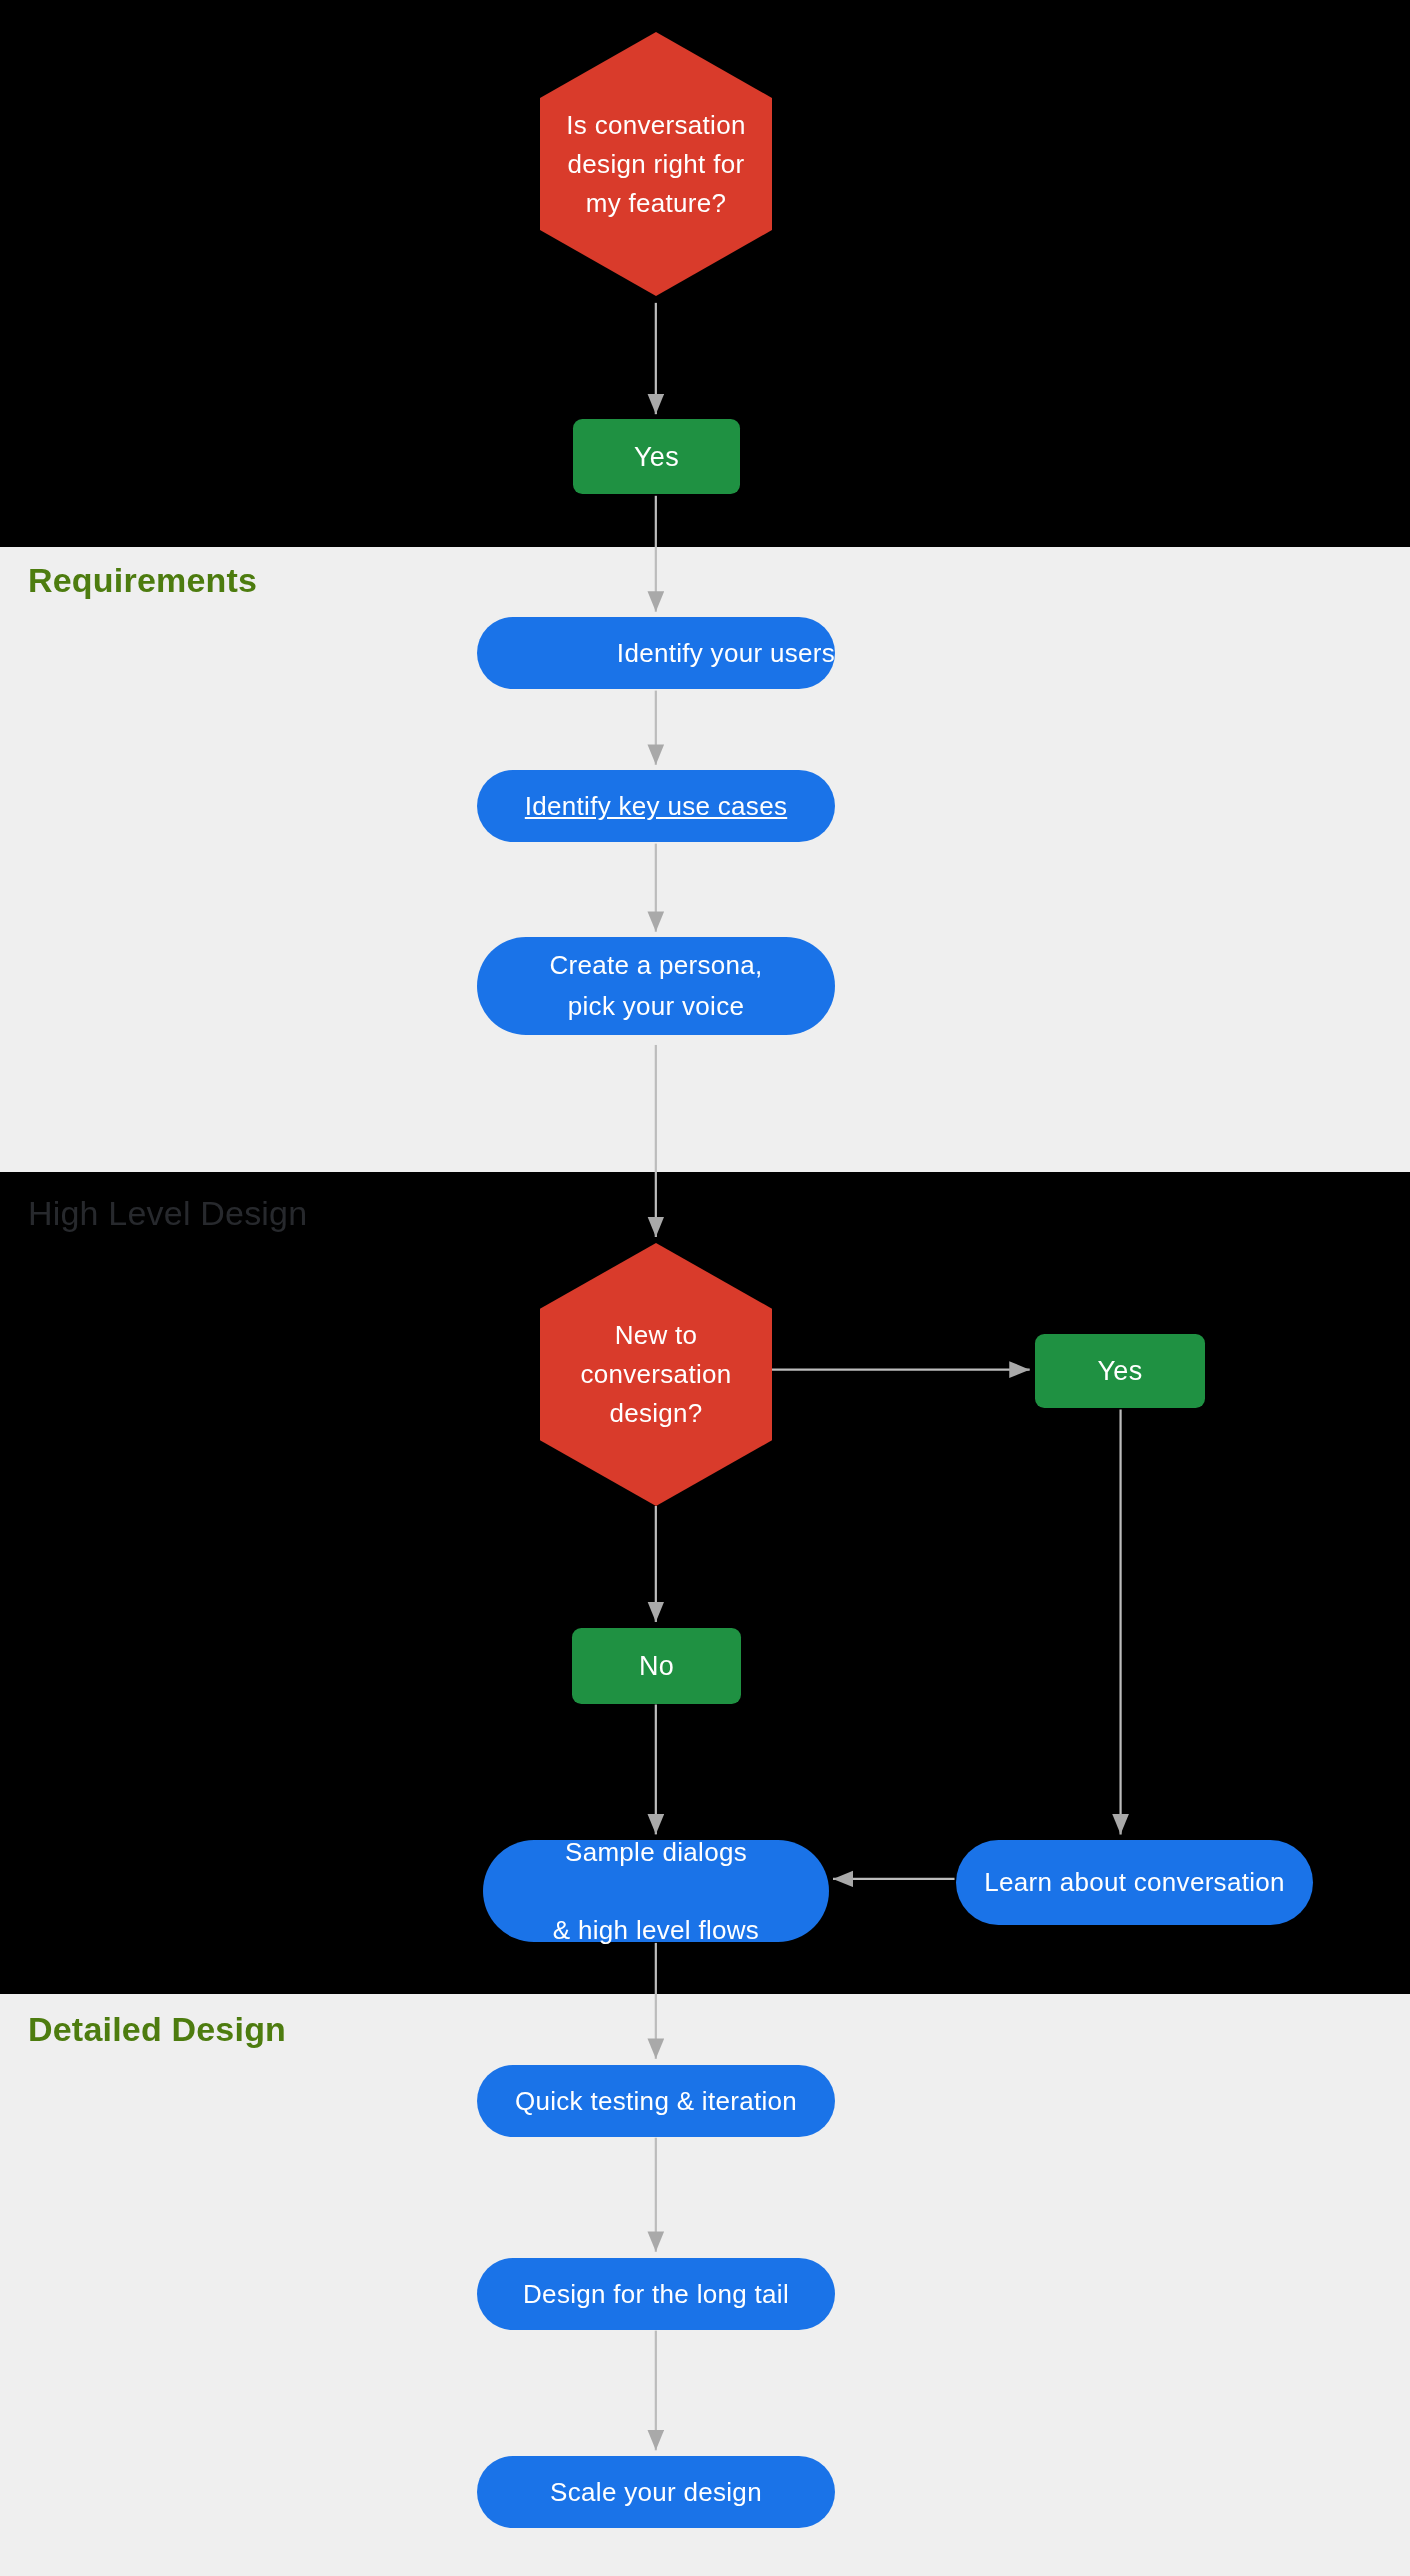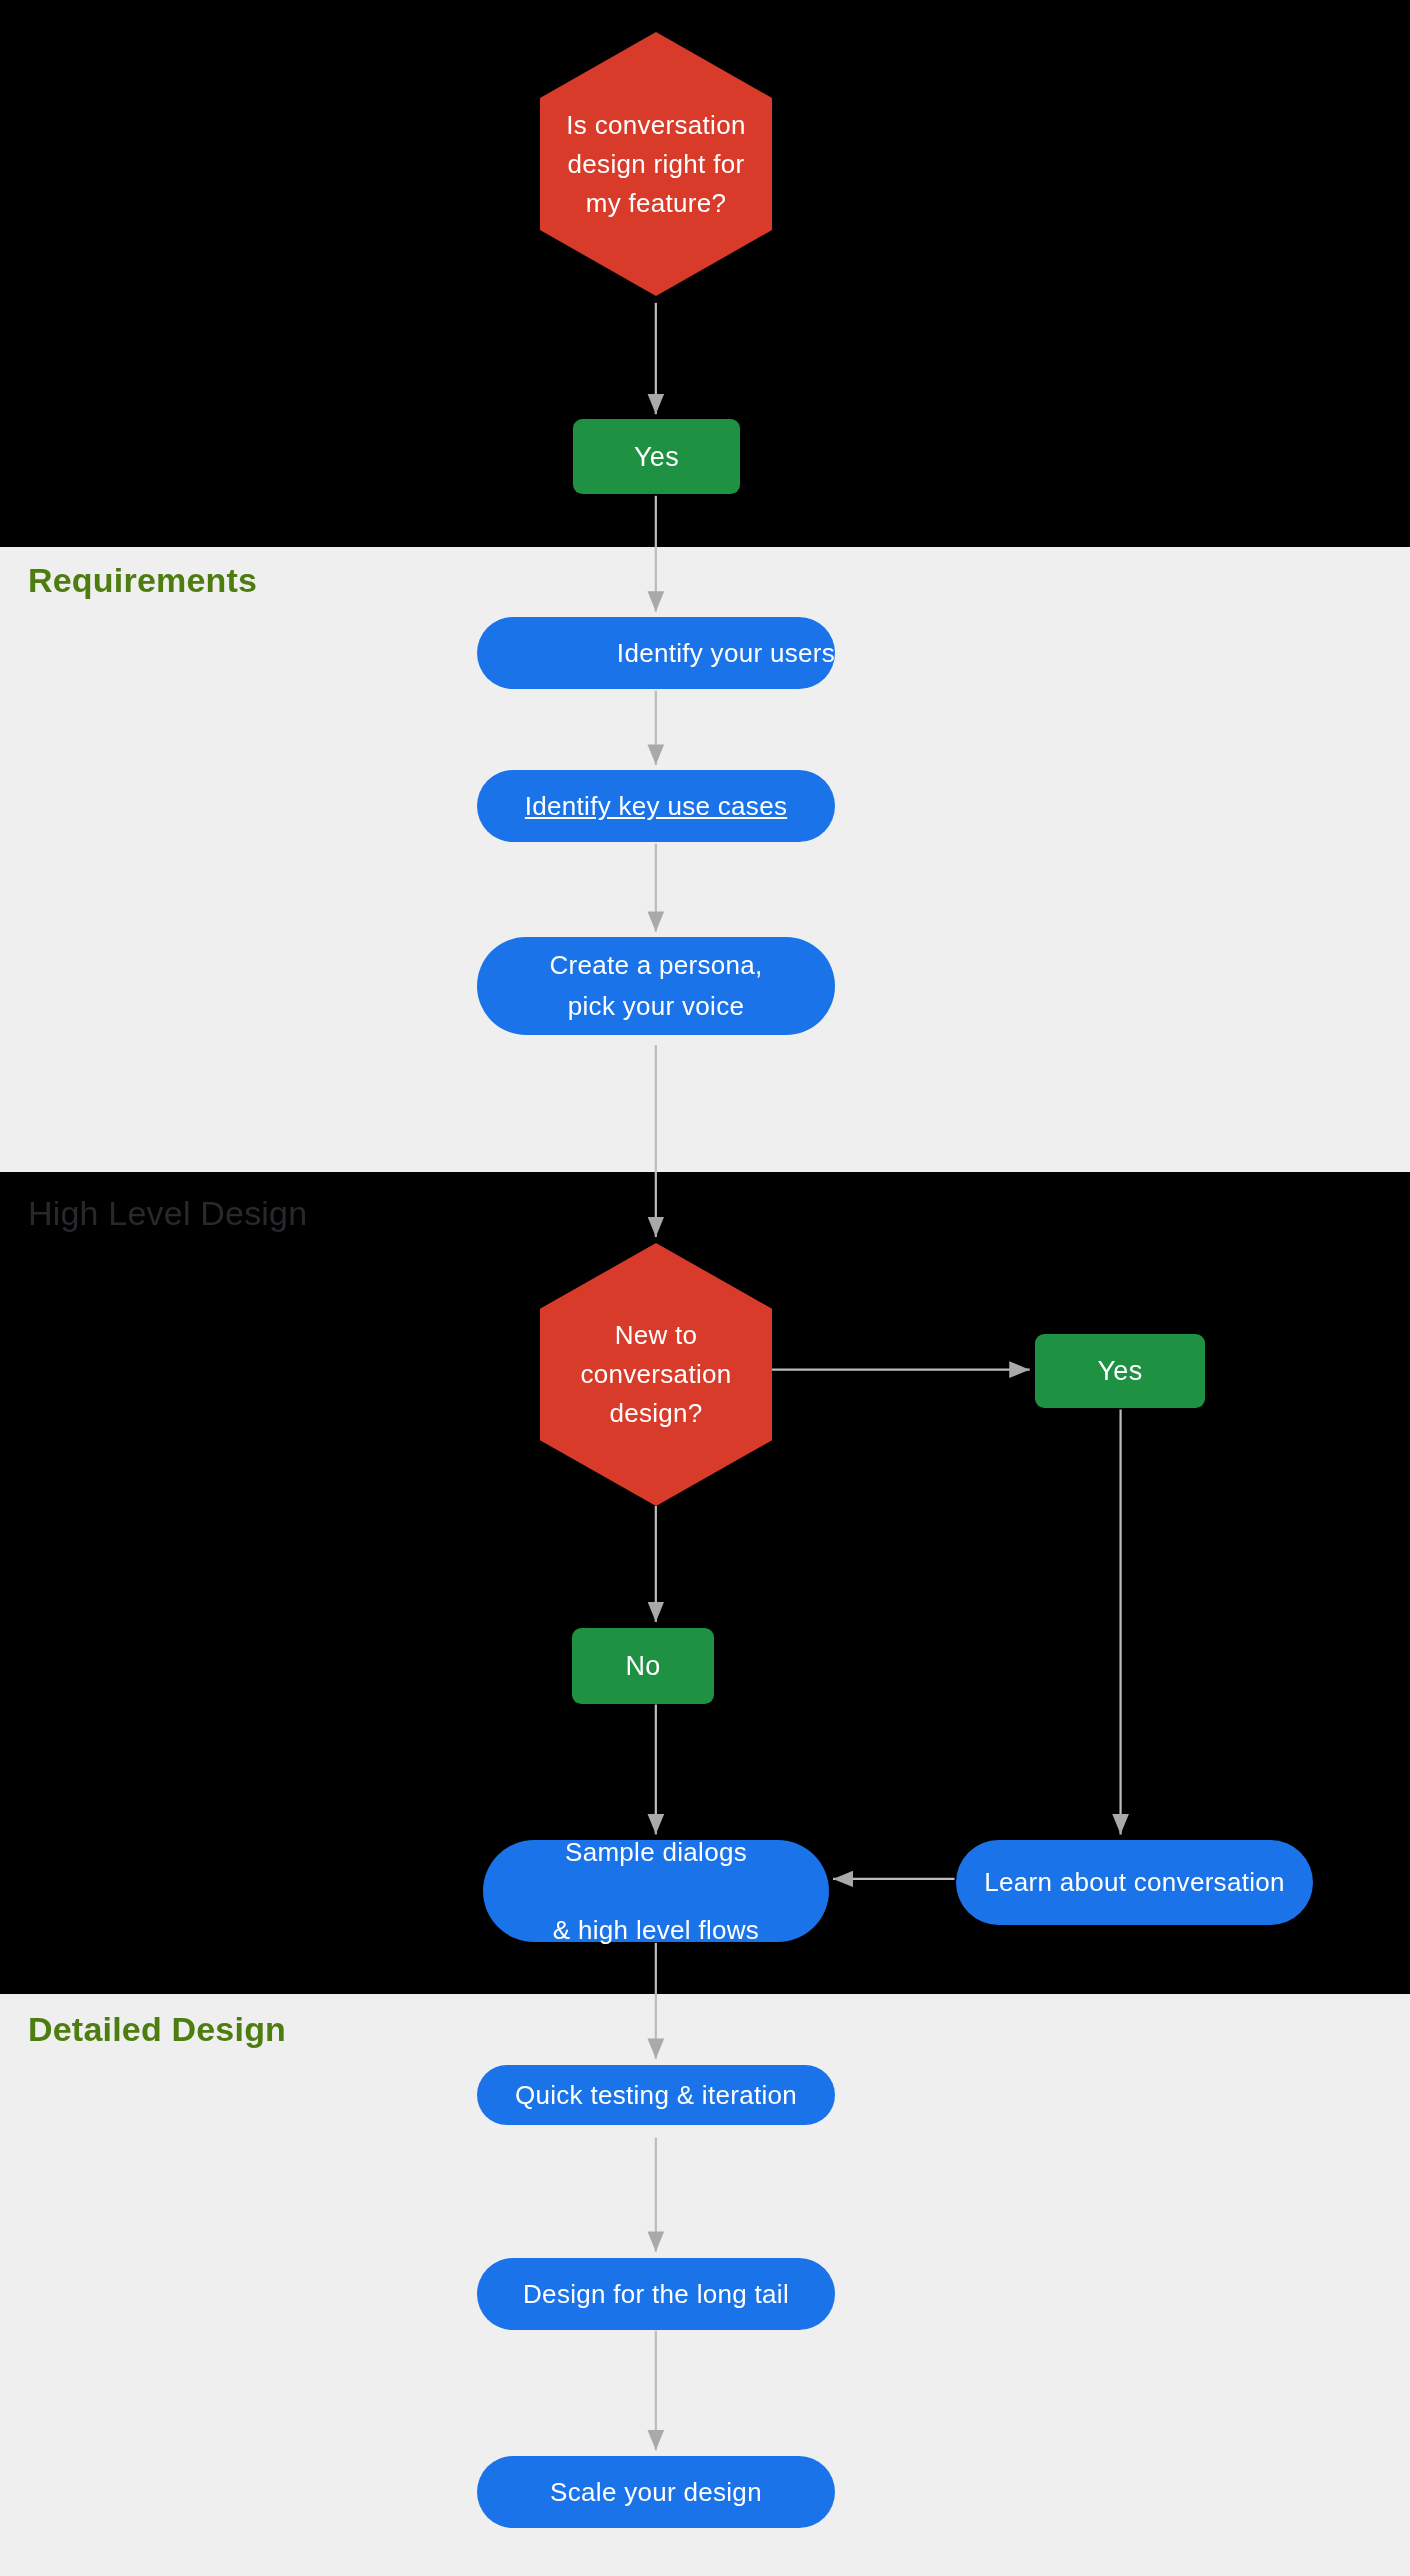--- a/index.html
+++ b/index.html
@@ -105,34 +105,34 @@
   <div class="node decision" style="left:540px;top:1243px;width:232px;height:263px;">
     <span class="ln">New to</span>
     <span class="ln">conversation</span>
     <span class="ln">design?</span>
   </div>
 
   <div class="node terminal" style="left:1035px;top:1334px;width:170px;height:74px;">
     <span class="ln">Yes</span>
   </div>
 
-  <div class="node terminal" style="left:572px;top:1628px;width:142px;height:76px;">
+  <div class="node terminal" style="left:572px;top:1628px;width:169px;height:76px;">
     <span class="ln">No</span>
   </div>
 
   <div class="node process" style="left:483px;top:1840px;width:346px;height:102px;gap:37px;">
     <span class="ln">Sample dialogs</span>
     <span class="ln">&amp; high level flows</span>
   </div>
 
   <div class="node process" style="left:956px;top:1840px;width:357px;height:85px;">
     <span class="ln">Learn about conversation</span>
   </div>
 
-  <div class="node process" style="left:477px;top:2065px;width:358px;height:60px;">
+  <div class="node process" style="left:477px;top:2065px;width:358px;height:72px;">
     <span class="ln">Quick testing &amp; iteration</span>
   </div>
 
   <div class="node process" style="left:477px;top:2258px;width:358px;height:72px;">
     <span class="ln">Design for the long tail</span>
   </div>
 
   <div class="node process" style="left:477px;top:2456px;width:358px;height:72px;">
     <span class="ln">Scale your design</span>
   </div>

